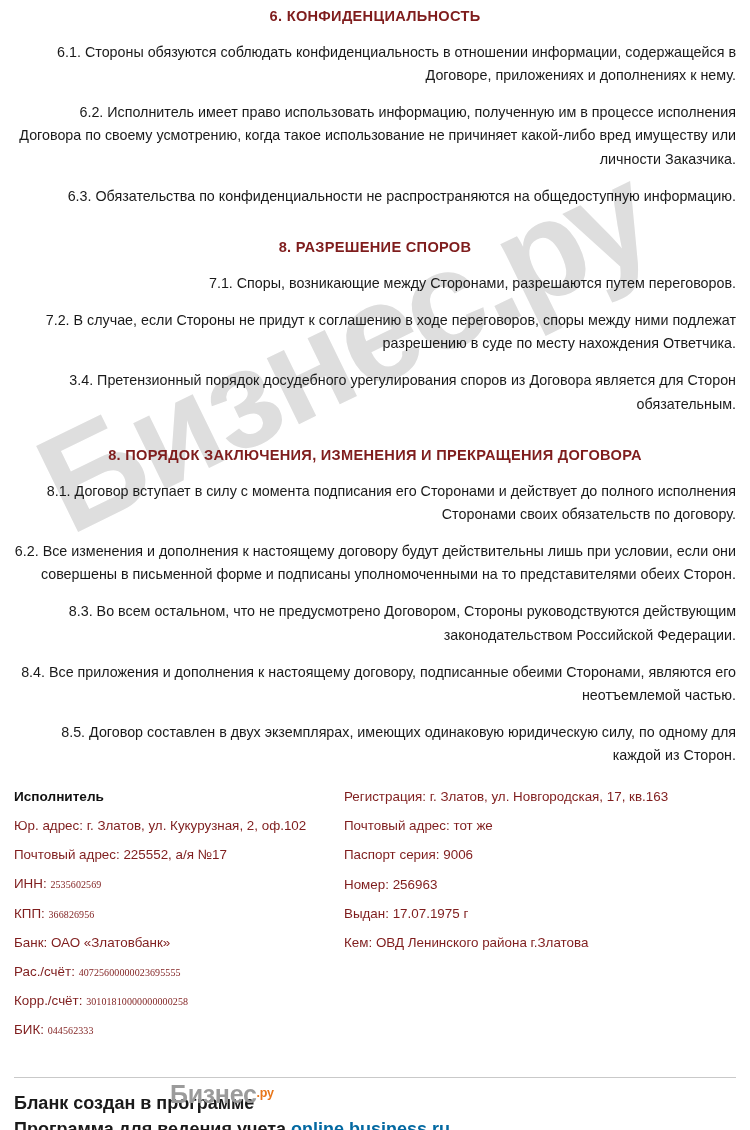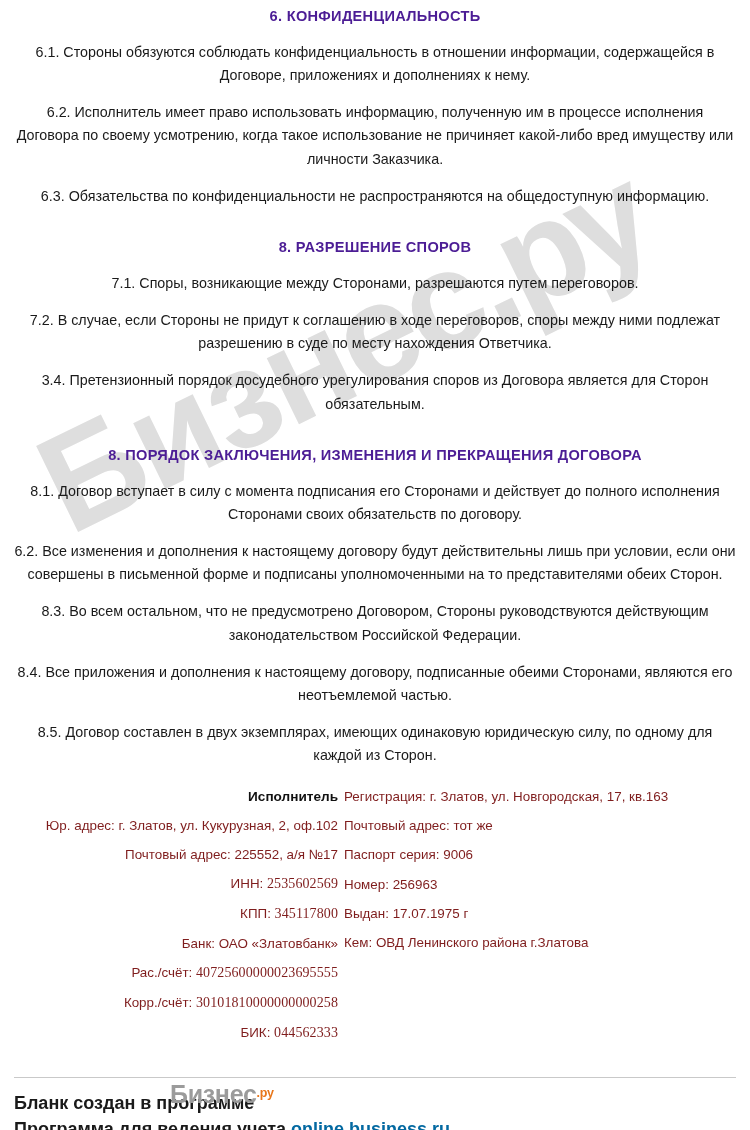--- a/index.html
+++ b/index.html
@@ -51,64 +51,64 @@
     box-sizing: border-box;
     width: 750px;
   }
 
   h2.section-heading {
     text-align: center;
     font-size: 14.6px;
     font-weight: bold;
     margin: 0;
     letter-spacing: 0.02em;
-    color: #4c1d95;
+    color: #7f1d1d;
   }
   .h-sec6 { padding-top: 8px; }
   .h-sec7 { padding-top: 31px; }
   .h-sec8 { padding-top: 31px; }
   .h-sec9 { padding-top: 29px; }
 
   p.clause {
     font-size: 14.3px;
     line-height: 1.62;
     margin: 0;
     padding-top: 14px;
     color: #1a1a1a;
-    text-align: center;
+    text-align: right;
   }
   .clause.first-after-heading { padding-top: 17px; }
 
   
   #requisites {
     display: flex;
     padding-top: 22px;
   }
   .req-col { box-sizing: border-box; }
-  .req-col-left  { width: 330px; padding-right: 6px; text-align: right; }
+  .req-col-left  { width: 330px; padding-right: 6px; }
   .req-col-right { width: 392px; }
 
   .req-party-title {
     font-size: 13.6px;
     font-weight: bold;
     color: #111;
     margin: 0 0 14px 0;
   }
   .req-line {
     font-size: 13.4px;
     line-height: 1.2;
     margin: 0 0 13px 0;
     color: #7f1d1d;
     white-space: nowrap;
   }
   .req-line:last-child { margin-bottom: 0; }
   
   .req-line .val-serif {
     font-family: "Liberation Serif", serif;
-    font-size: 14px;
+    font-size: 10px;
     letter-spacing: 0.1px;
   }
 
   
   #signatures {
     display: flex;
     padding-top: 48px;
   }
 
   
@@ -192,21 +192,21 @@
   <p class="clause">8.5. Договор составлен в двух экземплярах, имеющих одинаковую юридическую силу, по одному для каждой из Сторон.</p>
 
 
   <div id="requisites">
     <div class="req-col req-col-left">
       <div class="req-party-title">Исполнитель</div>
       <div id="executor-lines">
           <div class="req-line"><span>Юр. адрес: </span><span>г. Златов, ул. Кукурузная, 2, оф.102</span></div>
           <div class="req-line"><span>Почтовый адрес: </span><span>225552, а/я №17</span></div>
           <div class="req-line"><span>ИНН: </span><span class="val-serif">2535602569</span></div>
-          <div class="req-line"><span>КПП: </span><span class="val-serif">345117800</span></div>
+          <div class="req-line"><span>КПП: </span><span class="val-serif">366826956</span></div>
           <div class="req-line"><span>Банк: </span><span>ОАО «Златовбанк»</span></div>
           <div class="req-line"><span>Рас./счёт: </span><span class="val-serif">40725600000023695555</span></div>
           <div class="req-line"><span>Корр./счёт: </span><span class="val-serif">30101810000000000258</span></div>
           <div class="req-line"><span>БИК: </span><span class="val-serif">044562333</span></div>
         </div>
     </div>
     <div class="req-col req-col-right">
       <div id="customer-lines">
           <div class="req-line"><span>Регистрация: </span><span>г. Златов, ул. Новгородская, 17, кв.163</span></div>
           <div class="req-line"><span>Почтовый адрес: </span><span>тот же</span></div>

